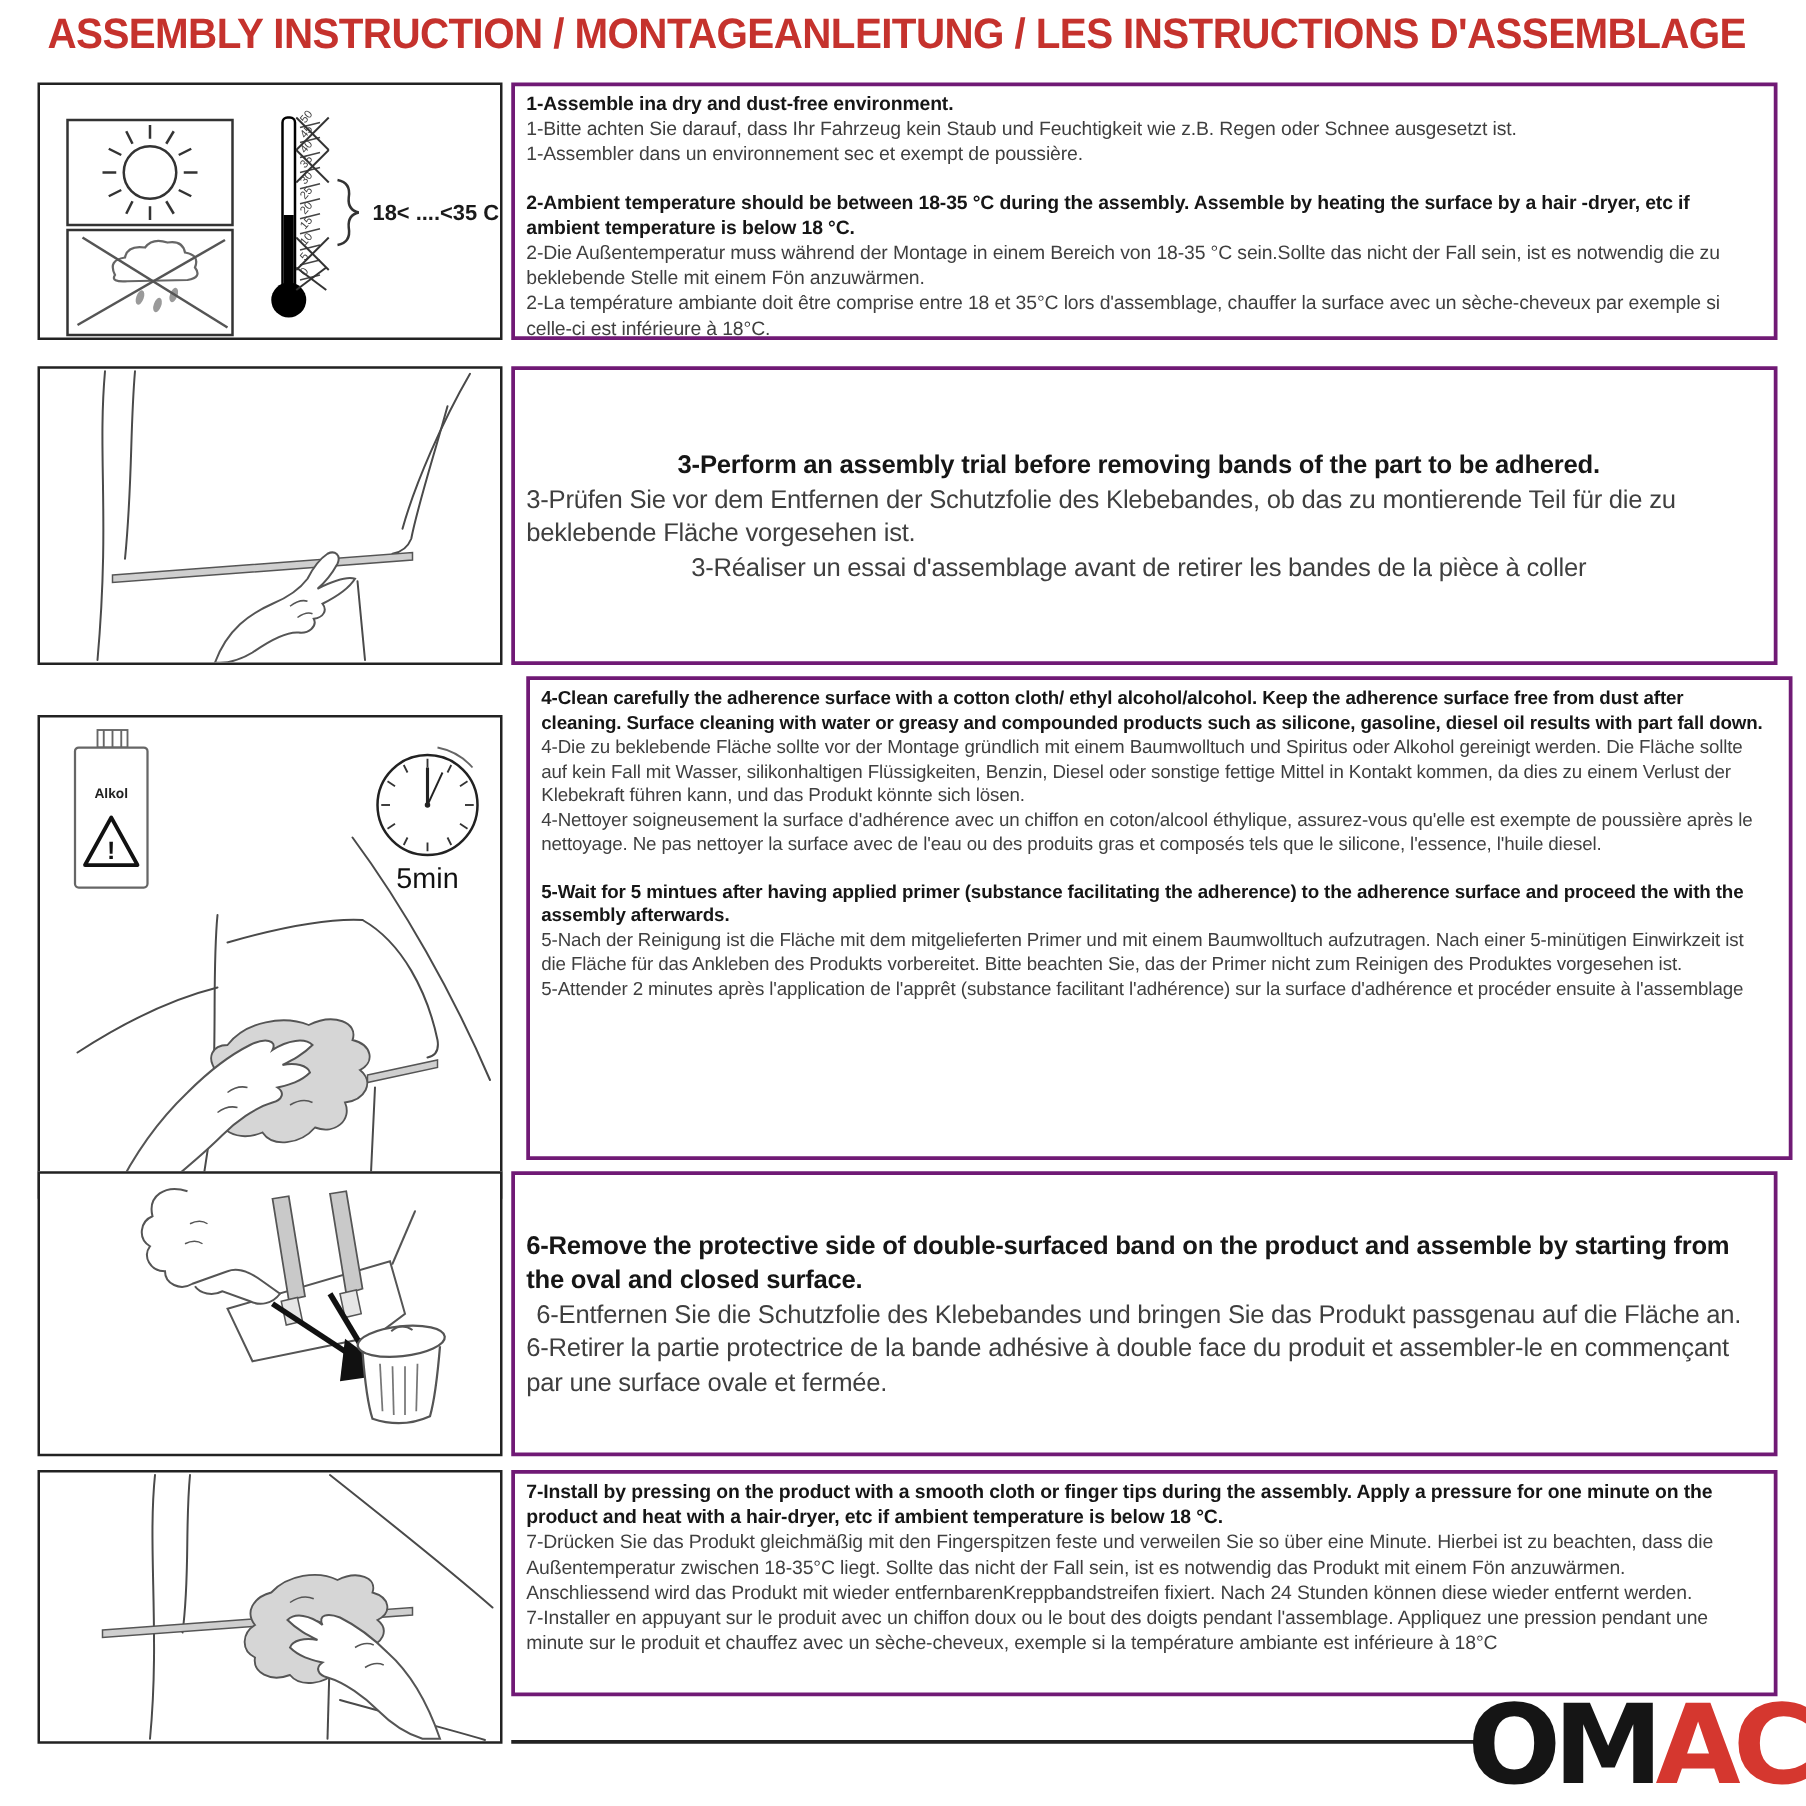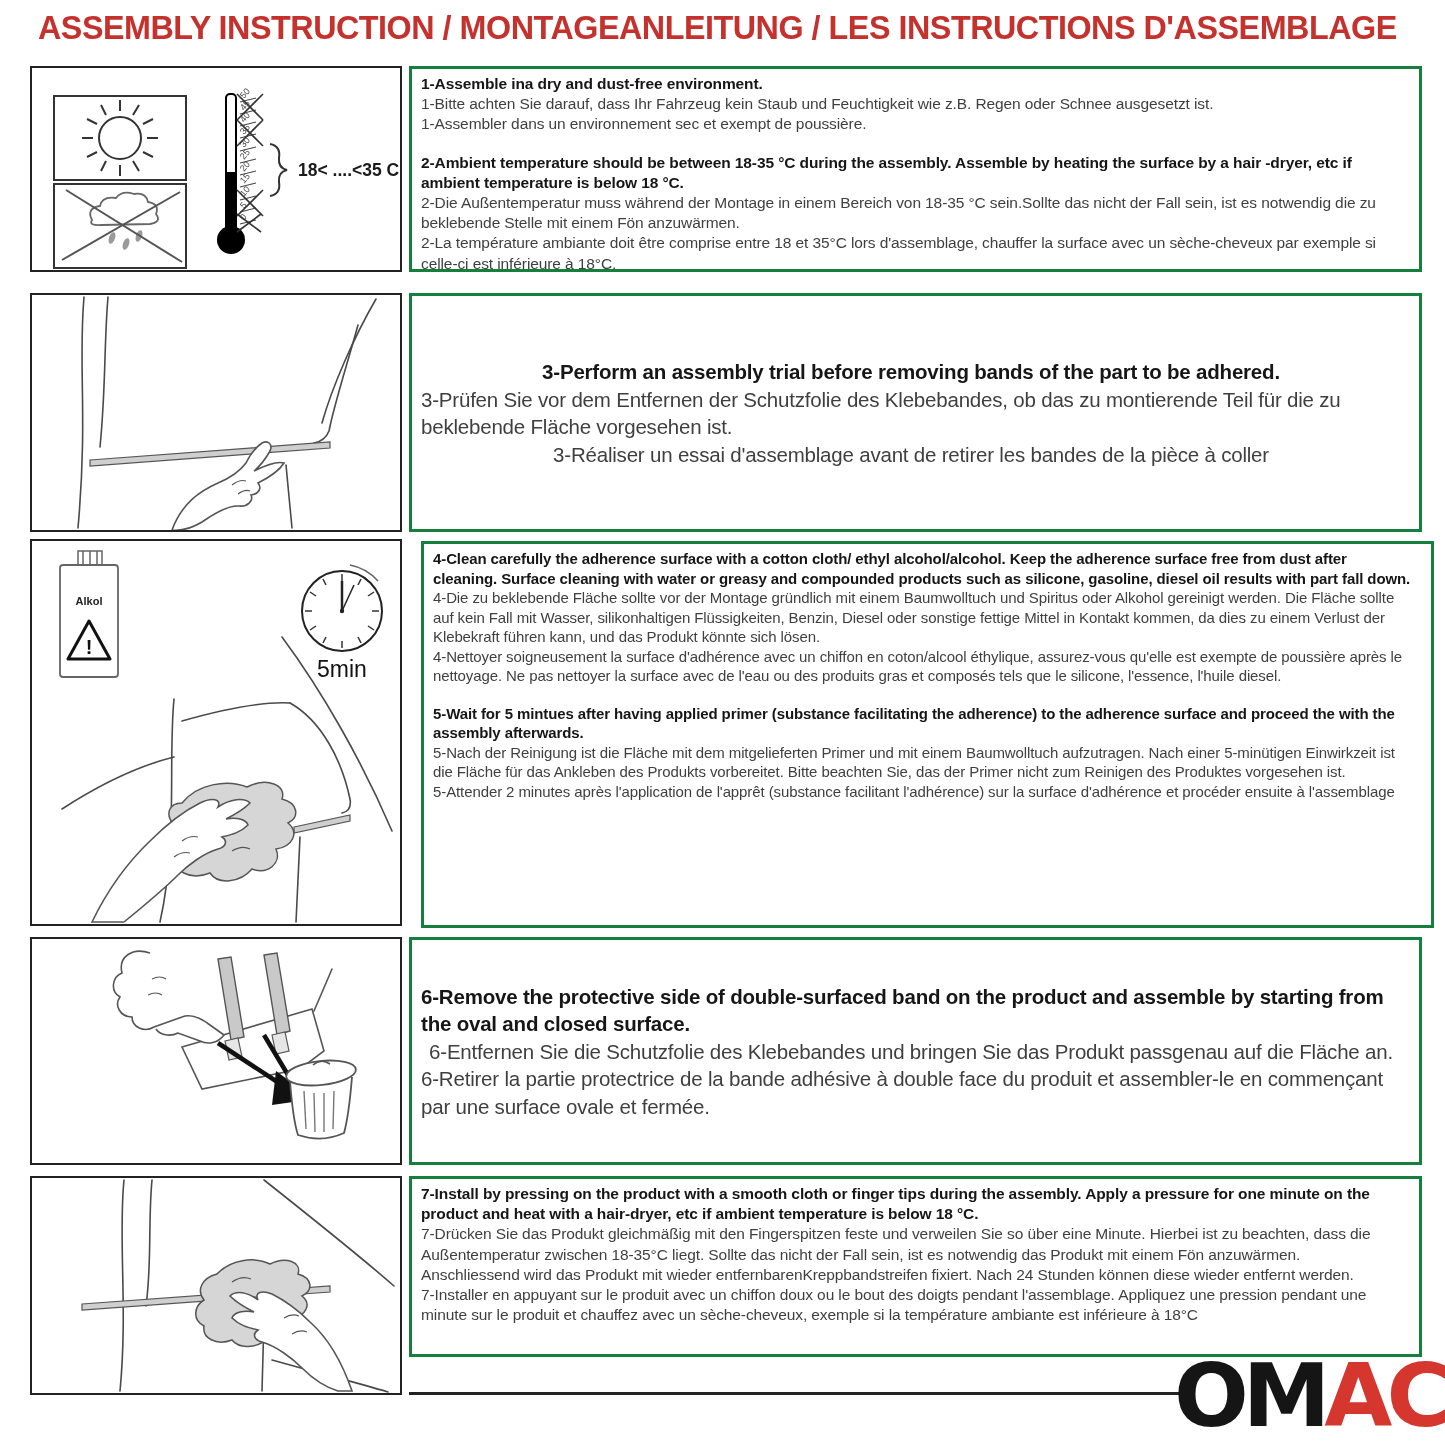--- a/index.html
+++ b/index.html
@@ -12,40 +12,40 @@
     letter-spacing:-0.5px; white-space:nowrap;
     transform:scaleX(0.95); transform-origin:left center;
   }
 
   .illbox {
     position:absolute; left:30px; width:372px;
     border:2px solid #222; box-sizing:border-box; background:#fff;
   }
   .txtbox {
     position:absolute; left:409px; width:1013px;
-    border:3px solid #15803d; box-sizing:border-box; background:#fff;
+    border:3px solid #701a75; box-sizing:border-box; background:#fff;
     padding:5px 18px 4px 9px;
     display:flex; flex-direction:column;
   }
   .txtbox.center { justify-content:center;align-items:center; }
 
   p { margin:0; }
   .b { font-weight:700; color:#161616; }
   .r { font-weight:400; color:#3f3f3f; }
   .sm { font-size:15.5px; line-height:20.2px; letter-spacing:-0.1px; }
   .md { font-size:15px;   line-height:19.5px; letter-spacing:-0.1px; }
   .lg { font-size:20.5px; line-height:27.5px; letter-spacing:-0.2px; }
   .gap { margin-top:18px; }
 
   
   #ill-1 { top:66px;   height:206px; }
   #txt-1 { top:66px;   height:206px; }
   #ill-2 { top:293px;  height:239px; }
   #txt-2 { top:293px;  height:239px; }
-  #ill-3 { top:539px;  height:387px; }
+  #ill-3 { top:572px;  height:387px; }
   #txt-3 { top:541px;  height:387px;margin-left:12px; }
   #ill-4 { top:937px;  height:228px; }
   #txt-4 { top:937px;  height:228px; }
   #ill-5 { top:1176px; height:219px; }
   #txt-5 { top:1176px; height:181px; }
 
   .divider {
     position:absolute; left:409px; top:1392px; width:778px; height:3px; background:#222;
   }
   .logo {

